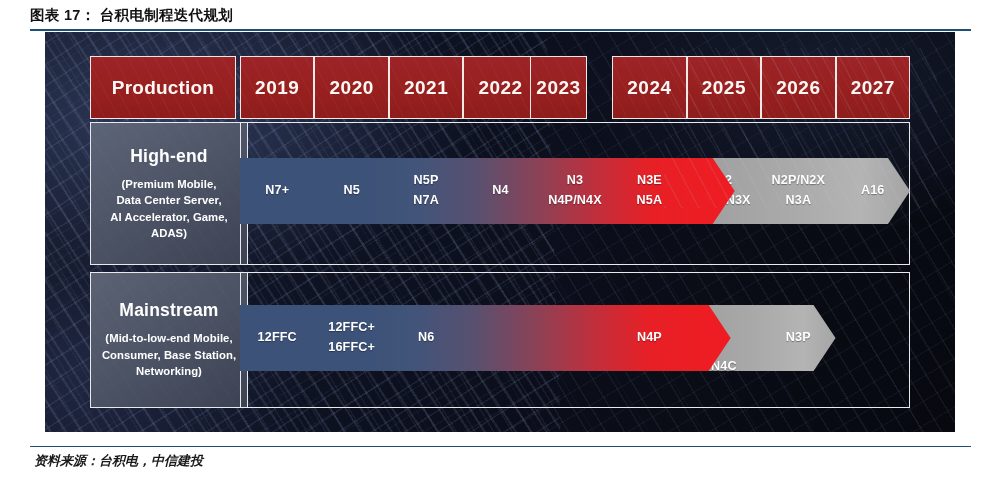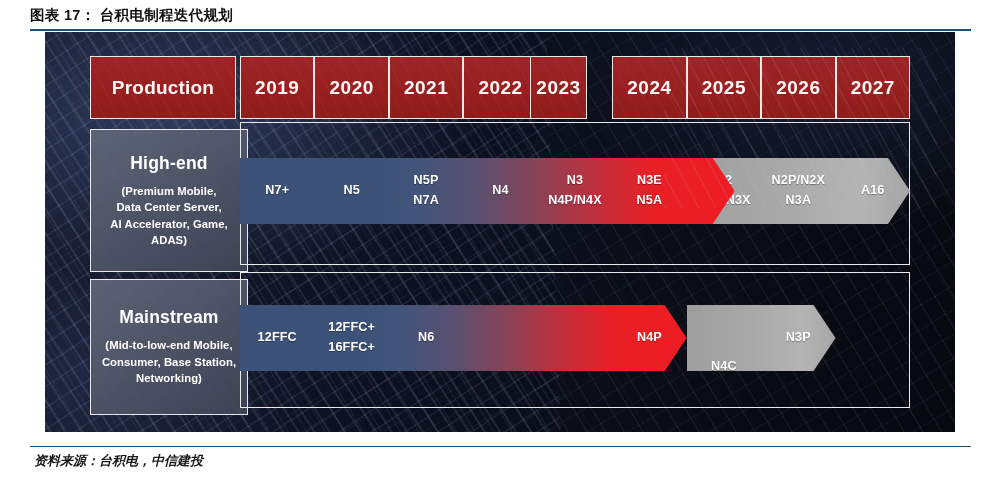--- a/index.html
+++ b/index.html
@@ -71,21 +71,21 @@
   }
   .hdr-cell.first{font-size:19px;letter-spacing:.2px;}
   .hdr-cell.year{font-size:19px;letter-spacing:.5px;}
 
   
   .rowlabel{
     position:absolute;left:45px;width:158px;
     background:linear-gradient(145deg,rgba(96,104,122,.92),rgba(64,70,86,.92));
     border:1.5px solid #e9e9ee;box-sizing:border-box;
     display:flex;flex-direction:column;align-items:center;justify-content:center;
-    color:#ffffff;text-align:center;padding:4px 6px;margin-top:7px;
+    color:#ffffff;text-align:center;padding:4px 6px;
   }
   .rowlabel .rl-title{font-size:17.5px;font-weight:bold;margin-bottom:9px;letter-spacing:.2px;}
   .rowlabel .rl-sub{font-size:11.3px;font-weight:bold;line-height:1.45;letter-spacing:.05px;}
 
   
   .track{
     position:absolute;left:195px;width:670px;
     border:1.5px solid #e9e9ee;box-sizing:border-box;background:transparent;
   }
 
@@ -188,21 +188,21 @@
       </div>
       <div class="track" style="top: 240px; height: 136px;"></div>
       <div class="arrow gray" style="left: 641.667px; width: 148.889px; top: 273px;">
         <div class="cell" style="left: 0px; width: 74.4444px; margin-top: 29px;">
           <span>N4C</span>
         </div>
         <div class="cell" style="left: 74.4444px; width: 74.4444px;">
           <span>N3P</span>
         </div>
       </div>
-      <div class="arrow grad" style="left: 195px; width: 446.667px; top: 273px;">
+      <div class="arrow grad" style="left: 195px; width: 446.667px; top: 273px; padding-left: 44px;">
         <div class="cell" style="left: 0px; width: 74.4444px;">
           <span>12FFC</span>
         </div>
         <div class="cell" style="left: 74.4444px; width: 74.4444px;">
           <span>12FFC+</span>
           <span>16FFC+</span>
         </div>
         <div class="cell" style="left: 148.889px; width: 74.4444px;">
           <span>N6</span>
         </div>

